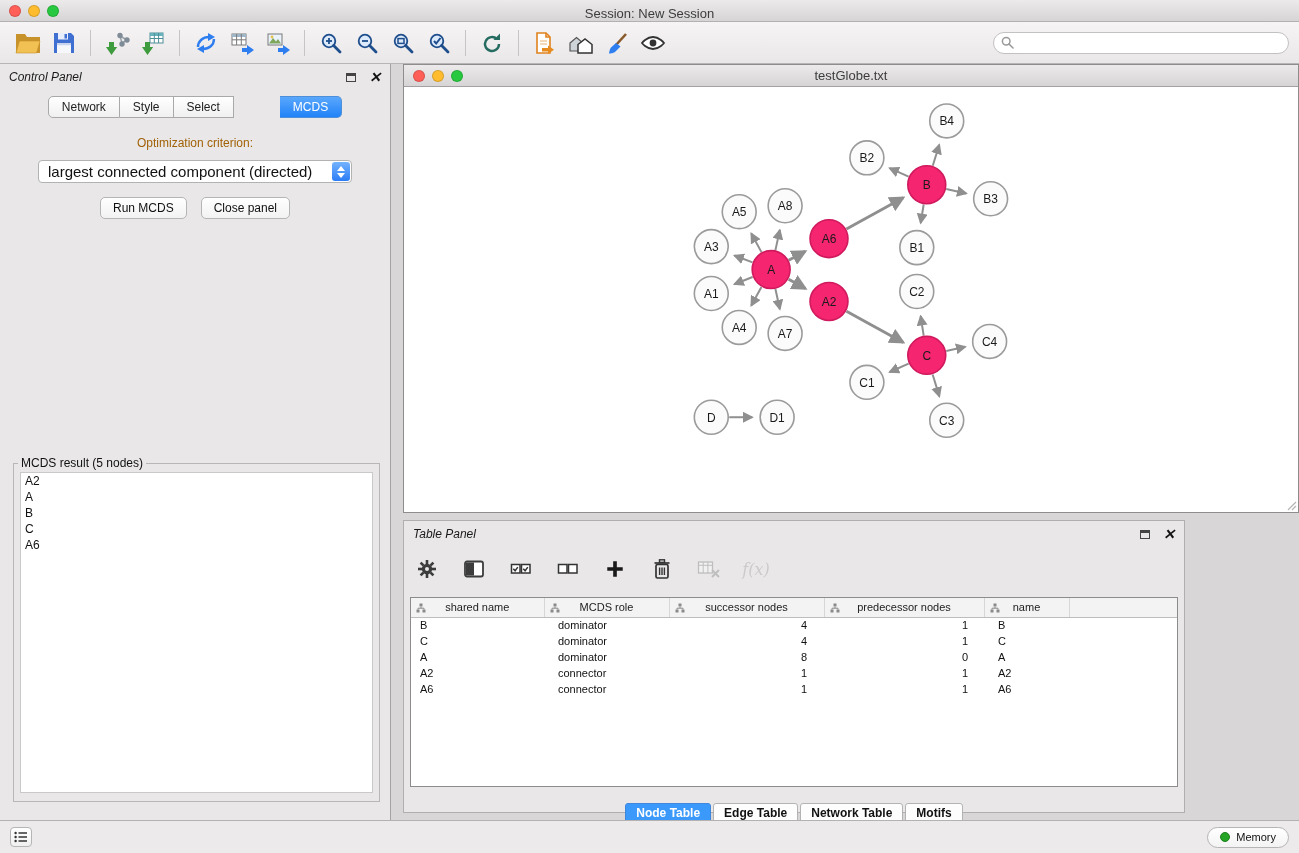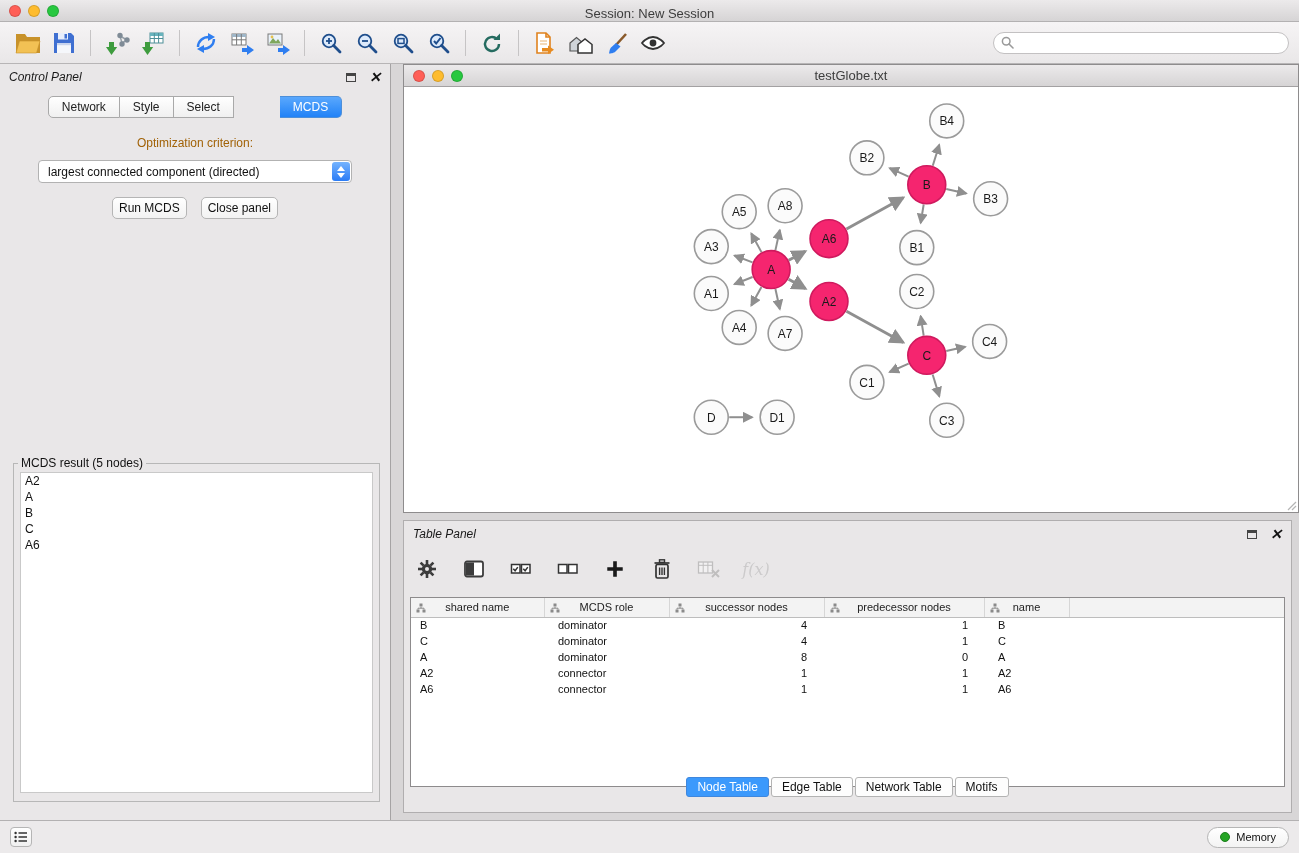--- a/index.html
+++ b/index.html
@@ -44,33 +44,33 @@
   .segbar { display:flex; justify-content:center; margin-top:6px; }
   .seg { border:1px solid #a9a9a9; border-left:none; background:linear-gradient(#ffffff,#f0f0f0);
     padding:3px 13px; font-size:12px; color:#222; }
   .seg:first-child { border-left:1px solid #a9a9a9; border-radius:5px 0 0 5px; }
   .seg:last-child { border-radius:0 5px 5px 0; }
   .seg.active { background:linear-gradient(#5aa8fd,#2182f7); border-color:#4d8fd9; color:#fff;margin-left:46px; }
 
   .opt-label { text-align:center; margin-top:18px; font-size:12px; color:#a16207; }
   .combo { position:relative; margin:10px auto 0; width:314px; height:23px; background:#fff;
     border:1px solid #b2b2b2; border-radius:4px; display:flex; align-items:center;
-    padding:0 24px 0 9px; font-size:12px; }
+    padding:0 24px 0 9px; font-size:15px; }
   .combo-value { overflow:hidden; white-space:nowrap; }
   .stepper { position:absolute; right:1px; top:1px; bottom:1px; width:18px; border-radius:3px;
     background:linear-gradient(#74b3fe,#2b7cf6); display:flex; flex-direction:column;
     align-items:center; justify-content:center; gap:2px; }
   .arr-up { width:0; height:0; border-left:4px solid transparent; border-right:4px solid transparent;
     border-bottom:5px solid #fff; }
   .arr-dn { width:0; height:0; border-left:4px solid transparent; border-right:4px solid transparent;
     border-top:5px solid #fff; }
 
   .btnrow { display:flex; justify-content:center; gap:14px; margin-top:14px; }
   .mac-btn { background:linear-gradient(#ffffff,#f2f2f2); border:1px solid #b5b5b5;
-    border-radius:5px; padding:3px 6px; font-size:12px; color:#111; }
+    border-radius:5px; padding:3px 12px; font-size:12px; color:#111; }
 
   .groupbox { position:absolute; left:13px; right:10px; top:392px; bottom:18px;
     border:1px solid #b7b7b7; background:transparent; }
   .groupbox legend { font-size:12px; color:#111; padding:0 3px; margin-left:4px; }
   .result-list { position:absolute; left:6px; right:6px; top:2px; bottom:8px;
     background:#fff; border:1px solid #c9c9c9; overflow:hidden; }
   .result-item { font-size:12px; padding:1px 4px; color:#111; }
 
   
   .right { position:absolute; left:392px; top:0; right:0; bottom:0; background:#d8d6d7; }
@@ -80,21 +80,21 @@
     border:1px solid #8e8c8d; background:#fff; }
   .net-titlebar { position:absolute; left:0; top:0; right:0; height:22px;
     background:linear-gradient(#eceaeb,#d6d4d5); border-bottom:1px solid #a3a1a2;
     display:flex; align-items:center; }
   .net-canvas { position:absolute; left:0; right:0; top:22px; bottom:0; background:#fff; }
   .net-canvas svg.graph { position:absolute; inset:0; width:100%; height:100%; }
   .node-label { font:12px "Liberation Sans", sans-serif; fill:#1a1a1a; }
   .resize-grip { position:absolute; right:1px; bottom:1px; }
 
   
-  .table-panel { position:absolute; left:11px; top:456px; width:889px; height:293px;
+  .table-panel { position:absolute; left:11px; top:456px; width:782px; height:293px;
     background:#e9e7e8; border:1px solid #b0aeaf; }
   .tp-toolbar { position:absolute; left:10px; top:28px; height:40px; display:flex;
     align-items:center; gap:21px; }
   .tp-btn { width:26px; height:26px; display:flex; align-items:center; justify-content:center; }
   .tp-btn.disabled { opacity:.45; }
   .fx-label { font-family:"DejaVu Serif", serif; font-style:italic; font-size:16px; color:#a9a9a9; }
 
   .tp-tablebox { position:absolute; left:6px; right:6px; top:76px; height:190px;
     background:#fff; border:1px solid #8d8b8c; overflow:hidden; }
   table.nodetable { border-collapse:collapse; width:100%; table-layout:fixed; }
@@ -103,22 +103,22 @@
     text-align:center; position:relative; white-space:nowrap; overflow:hidden; }
   table.nodetable th .colicon { position:absolute; left:5px; top:5px; }
   table.nodetable th.filler { border-right:none; }
   table.nodetable td { height:16px; font-size:11px; color:#111; white-space:nowrap; overflow:hidden; }
   td.col0 { padding-left:9px; }
   td.col1 { padding-left:14px; }
   td.col2 { text-align:right; padding-right:17px; }
   td.col3 { text-align:right; padding-right:16px; }
   td.col4 { padding-left:14px; }
 
-  .tp-tabs { position:absolute; left:0; right:0; top:256px; display:flex;
-    justify-content:center; gap:2px; }
+  .tp-tabs { position:absolute; left:0; right:0; top:282px; display:flex;
+    justify-content:center; gap:2px;font-weight:bold; }
   .ttab { border:1px solid #b3b3b3; background:#fdfdfd; border-radius:3px;
     padding:2px 10px; font-size:12px; color:#111; }
   .ttab.active { background:#3b99fc; border-color:#3f87dd; color:#fff; }
 
   
   .statusbar { position:absolute; left:0; right:0; bottom:0; height:33px; background:#eceaeb;
     border-top:1px solid #b3b1b2; display:flex; align-items:center; padding:0 10px; }
   .sb-btn { width:22px; height:20px; border:1px solid #b5b5b5; border-radius:4px;
     background:linear-gradient(#fff,#f0f0f0); display:flex; align-items:center; justify-content:center; }
   .memory-btn { margin-left:auto; height:21px; border:1px solid #b5b5b5; border-radius:11px;

